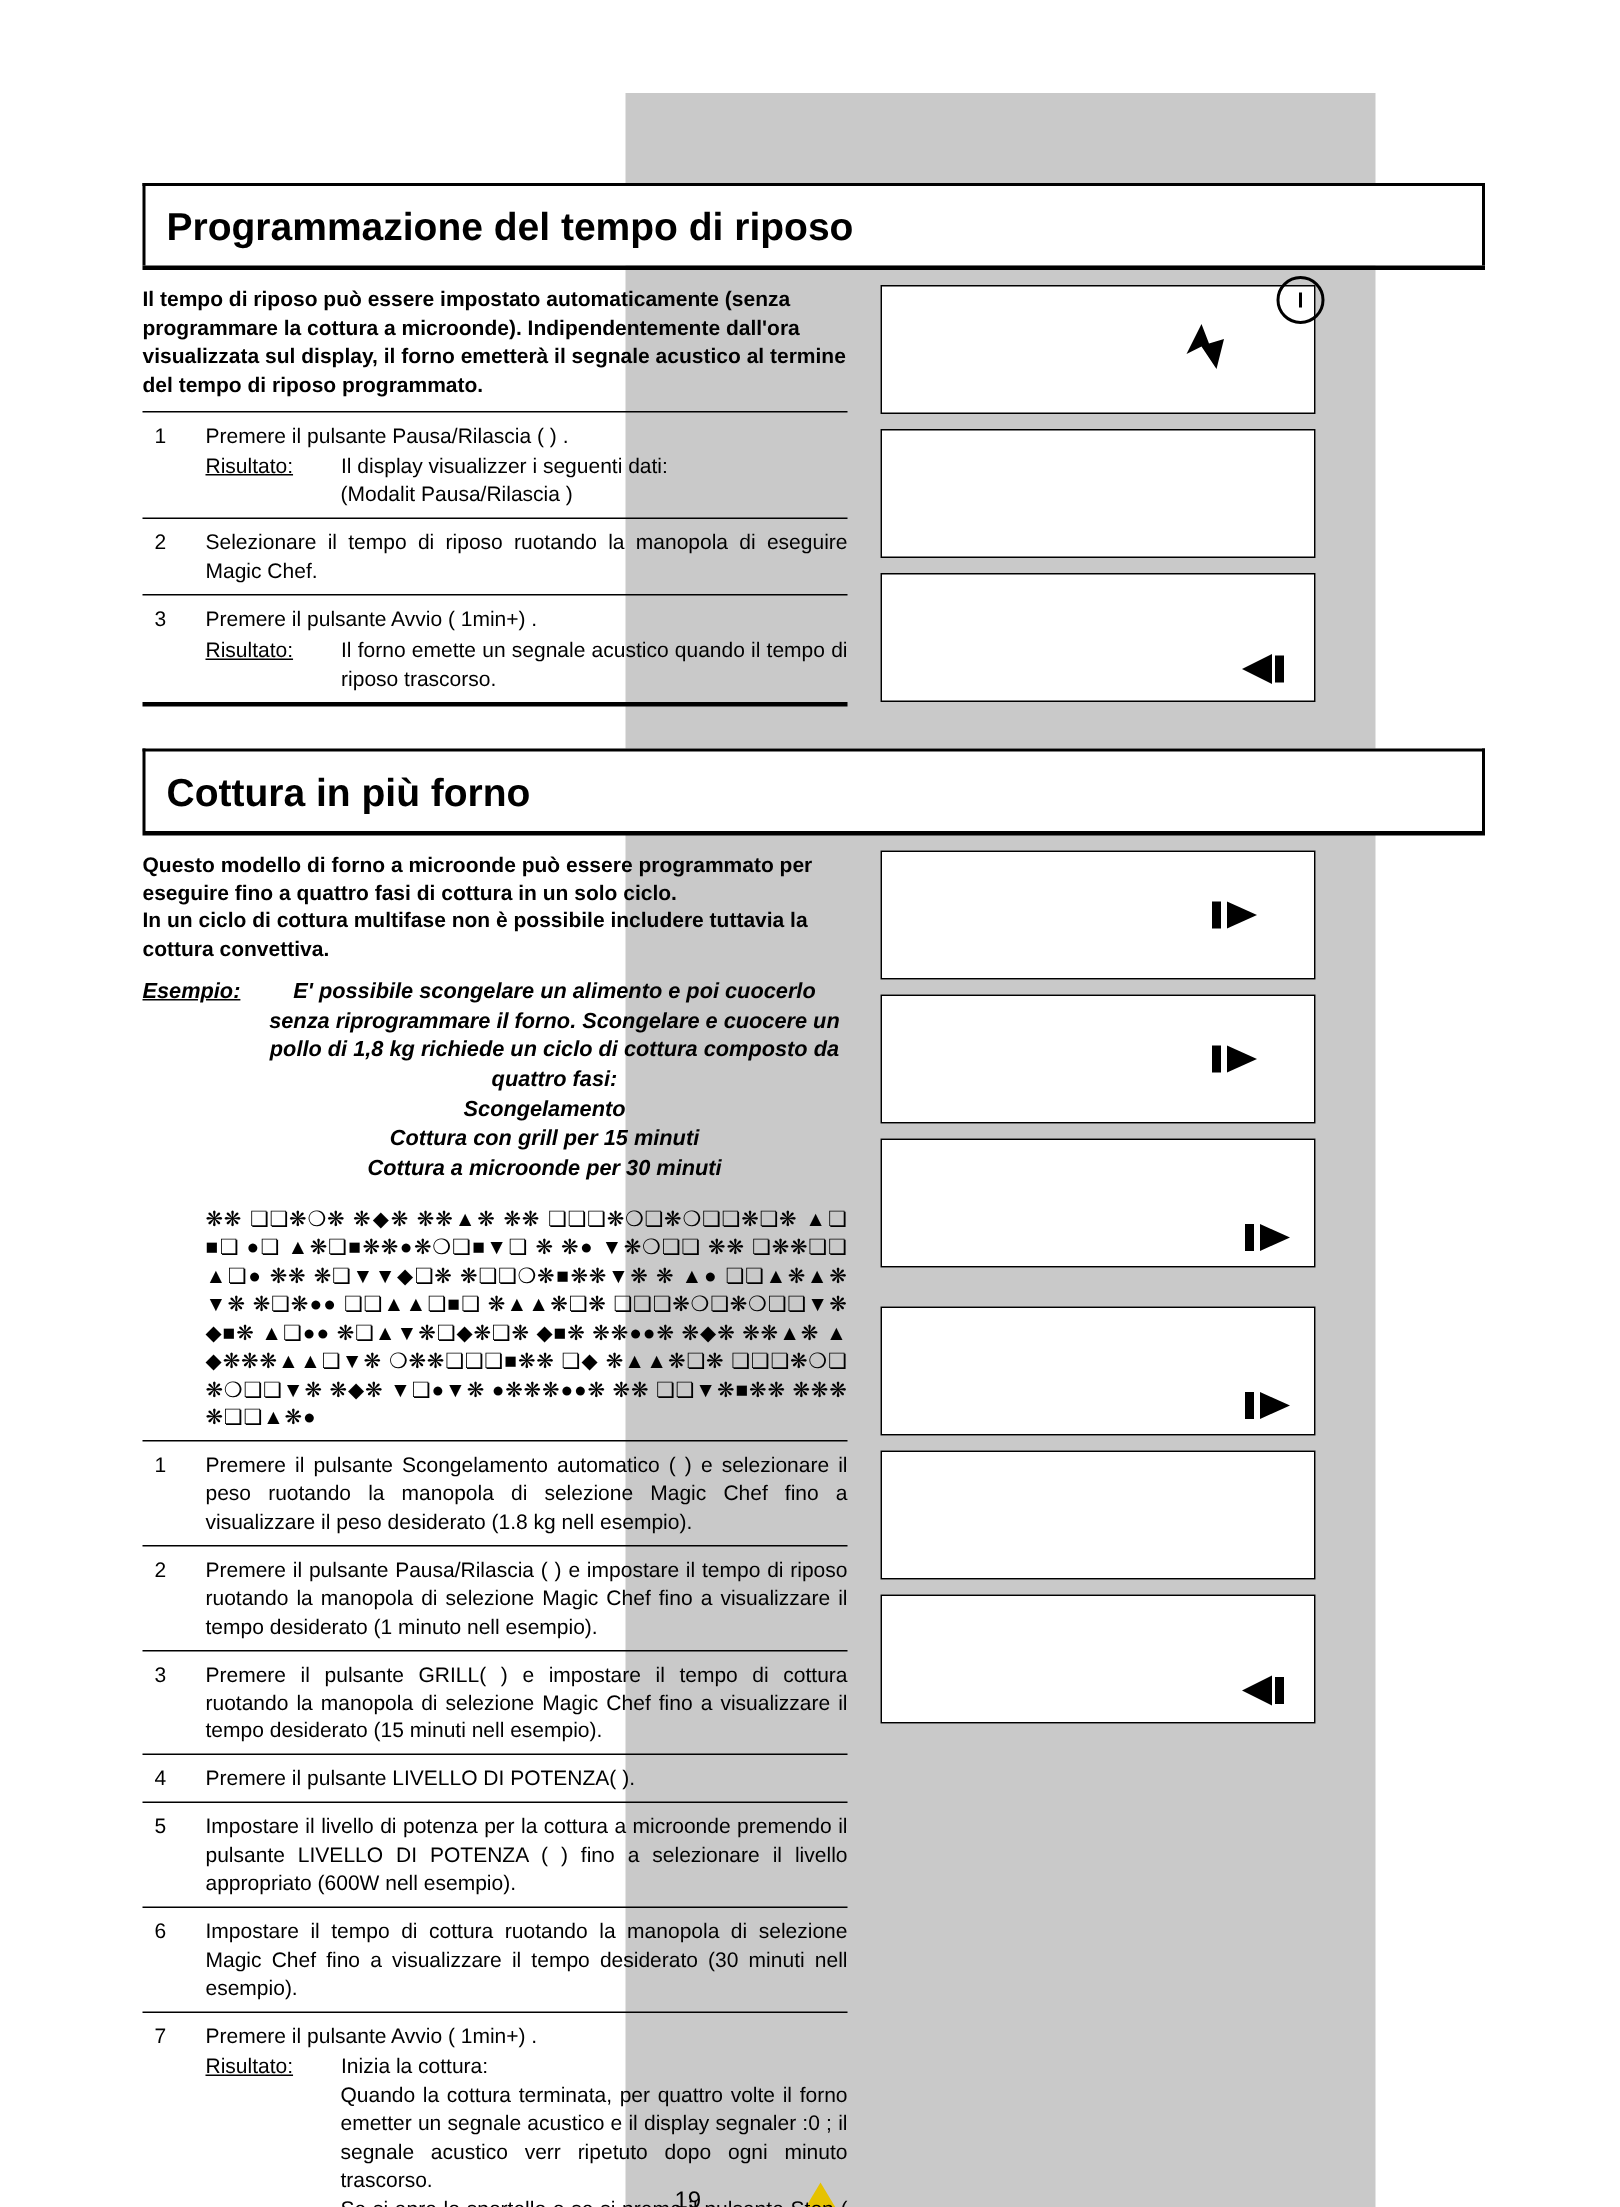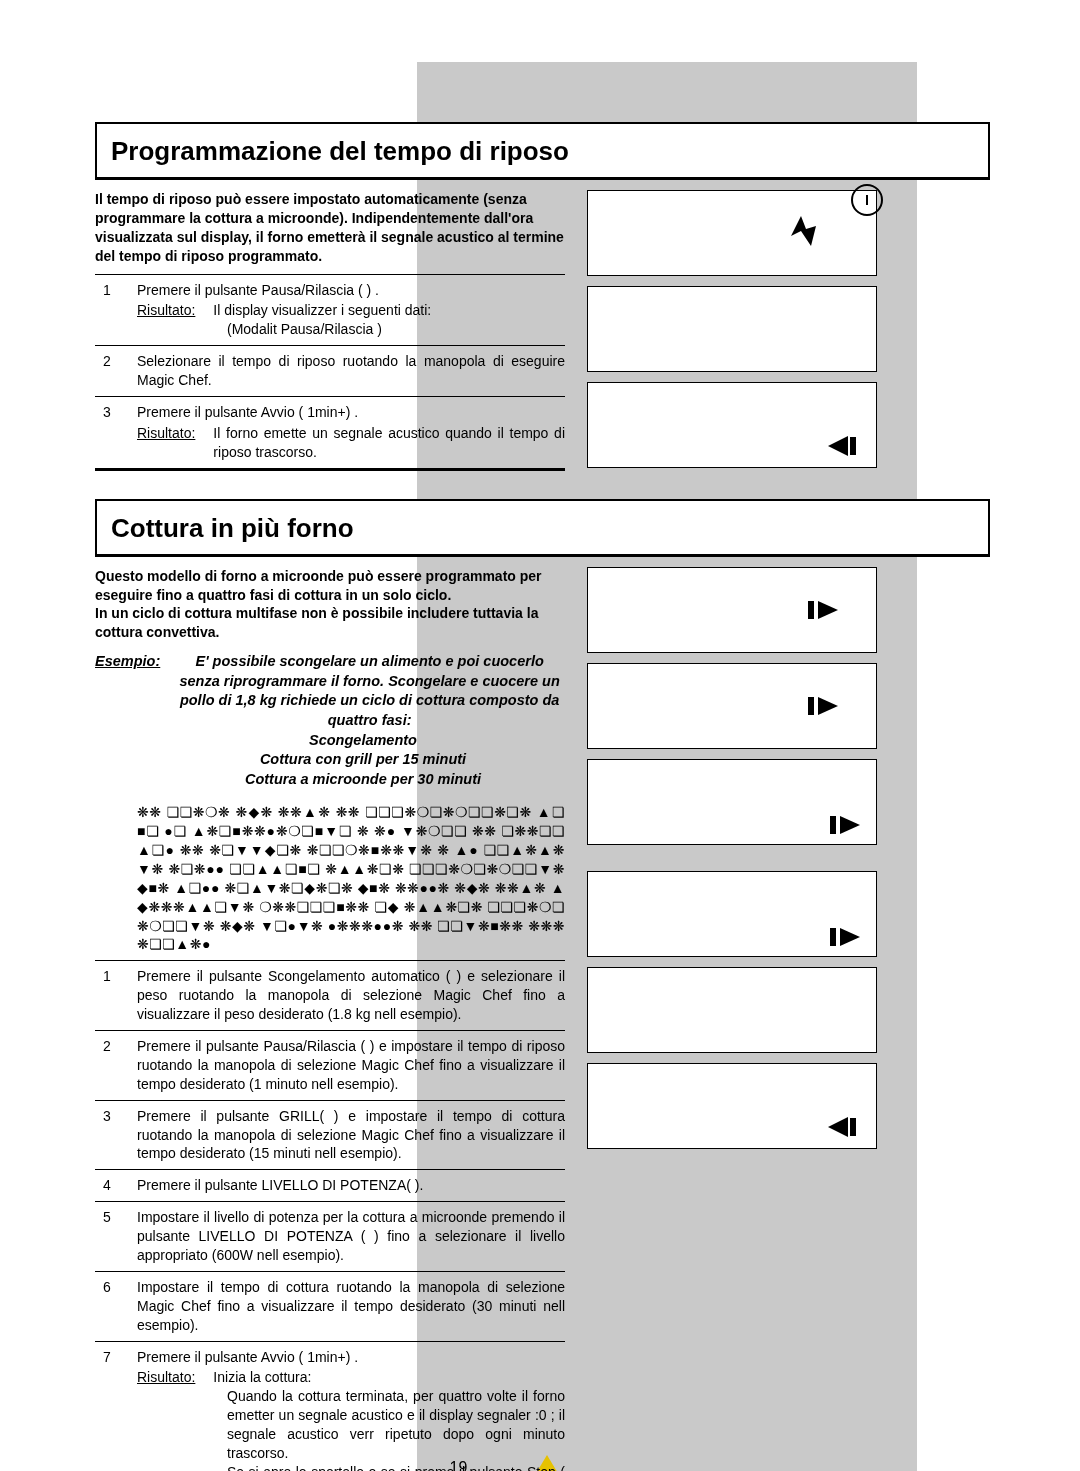--- a/index.html
+++ b/index.html
@@ -86,21 +86,21 @@
     flex-shrink: 0;
     text-align: left;
     padding-left: 8px;
   }
   .step-body {
     flex: 1;
     text-align: justify;
   }
   .step-body .sub {
     display: flex;
-    gap: 18px;
+    gap: 32px;
     margin-top: 2px;
   }
   .step-body .sub-label {
     text-decoration: underline;
     white-space: nowrap;
   }
   .step-body .sub-text {
     flex: 1;
   }
   .step-body .indent {

